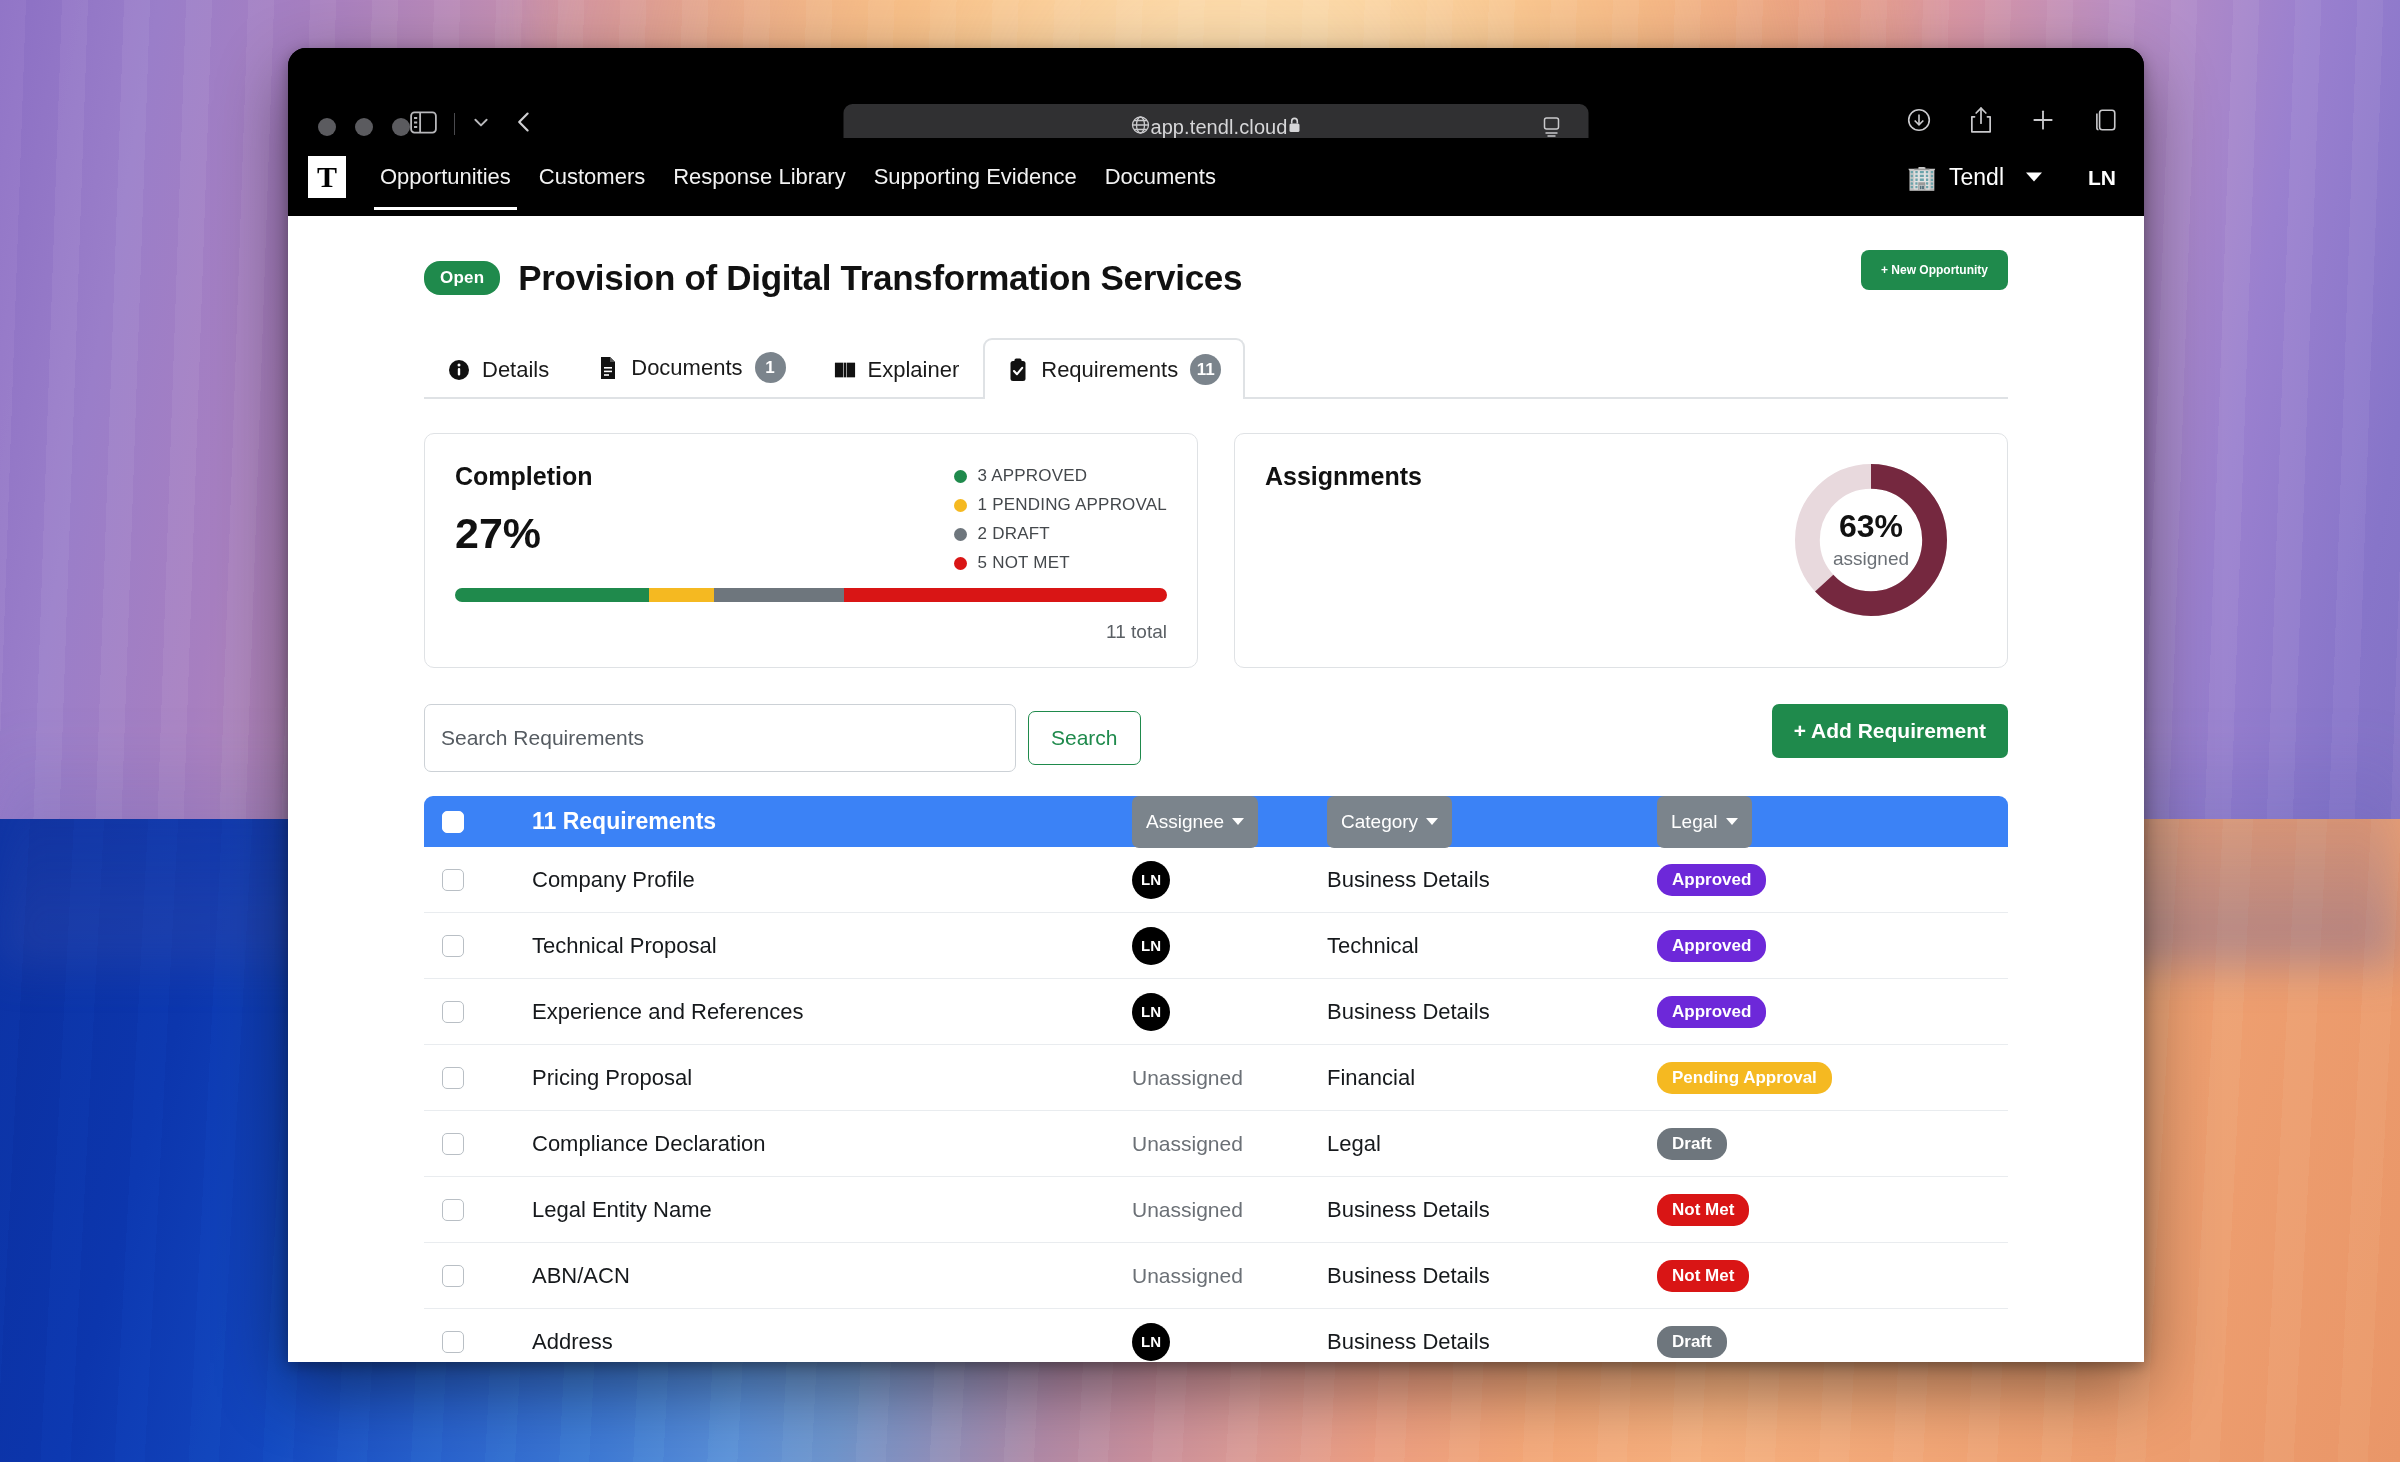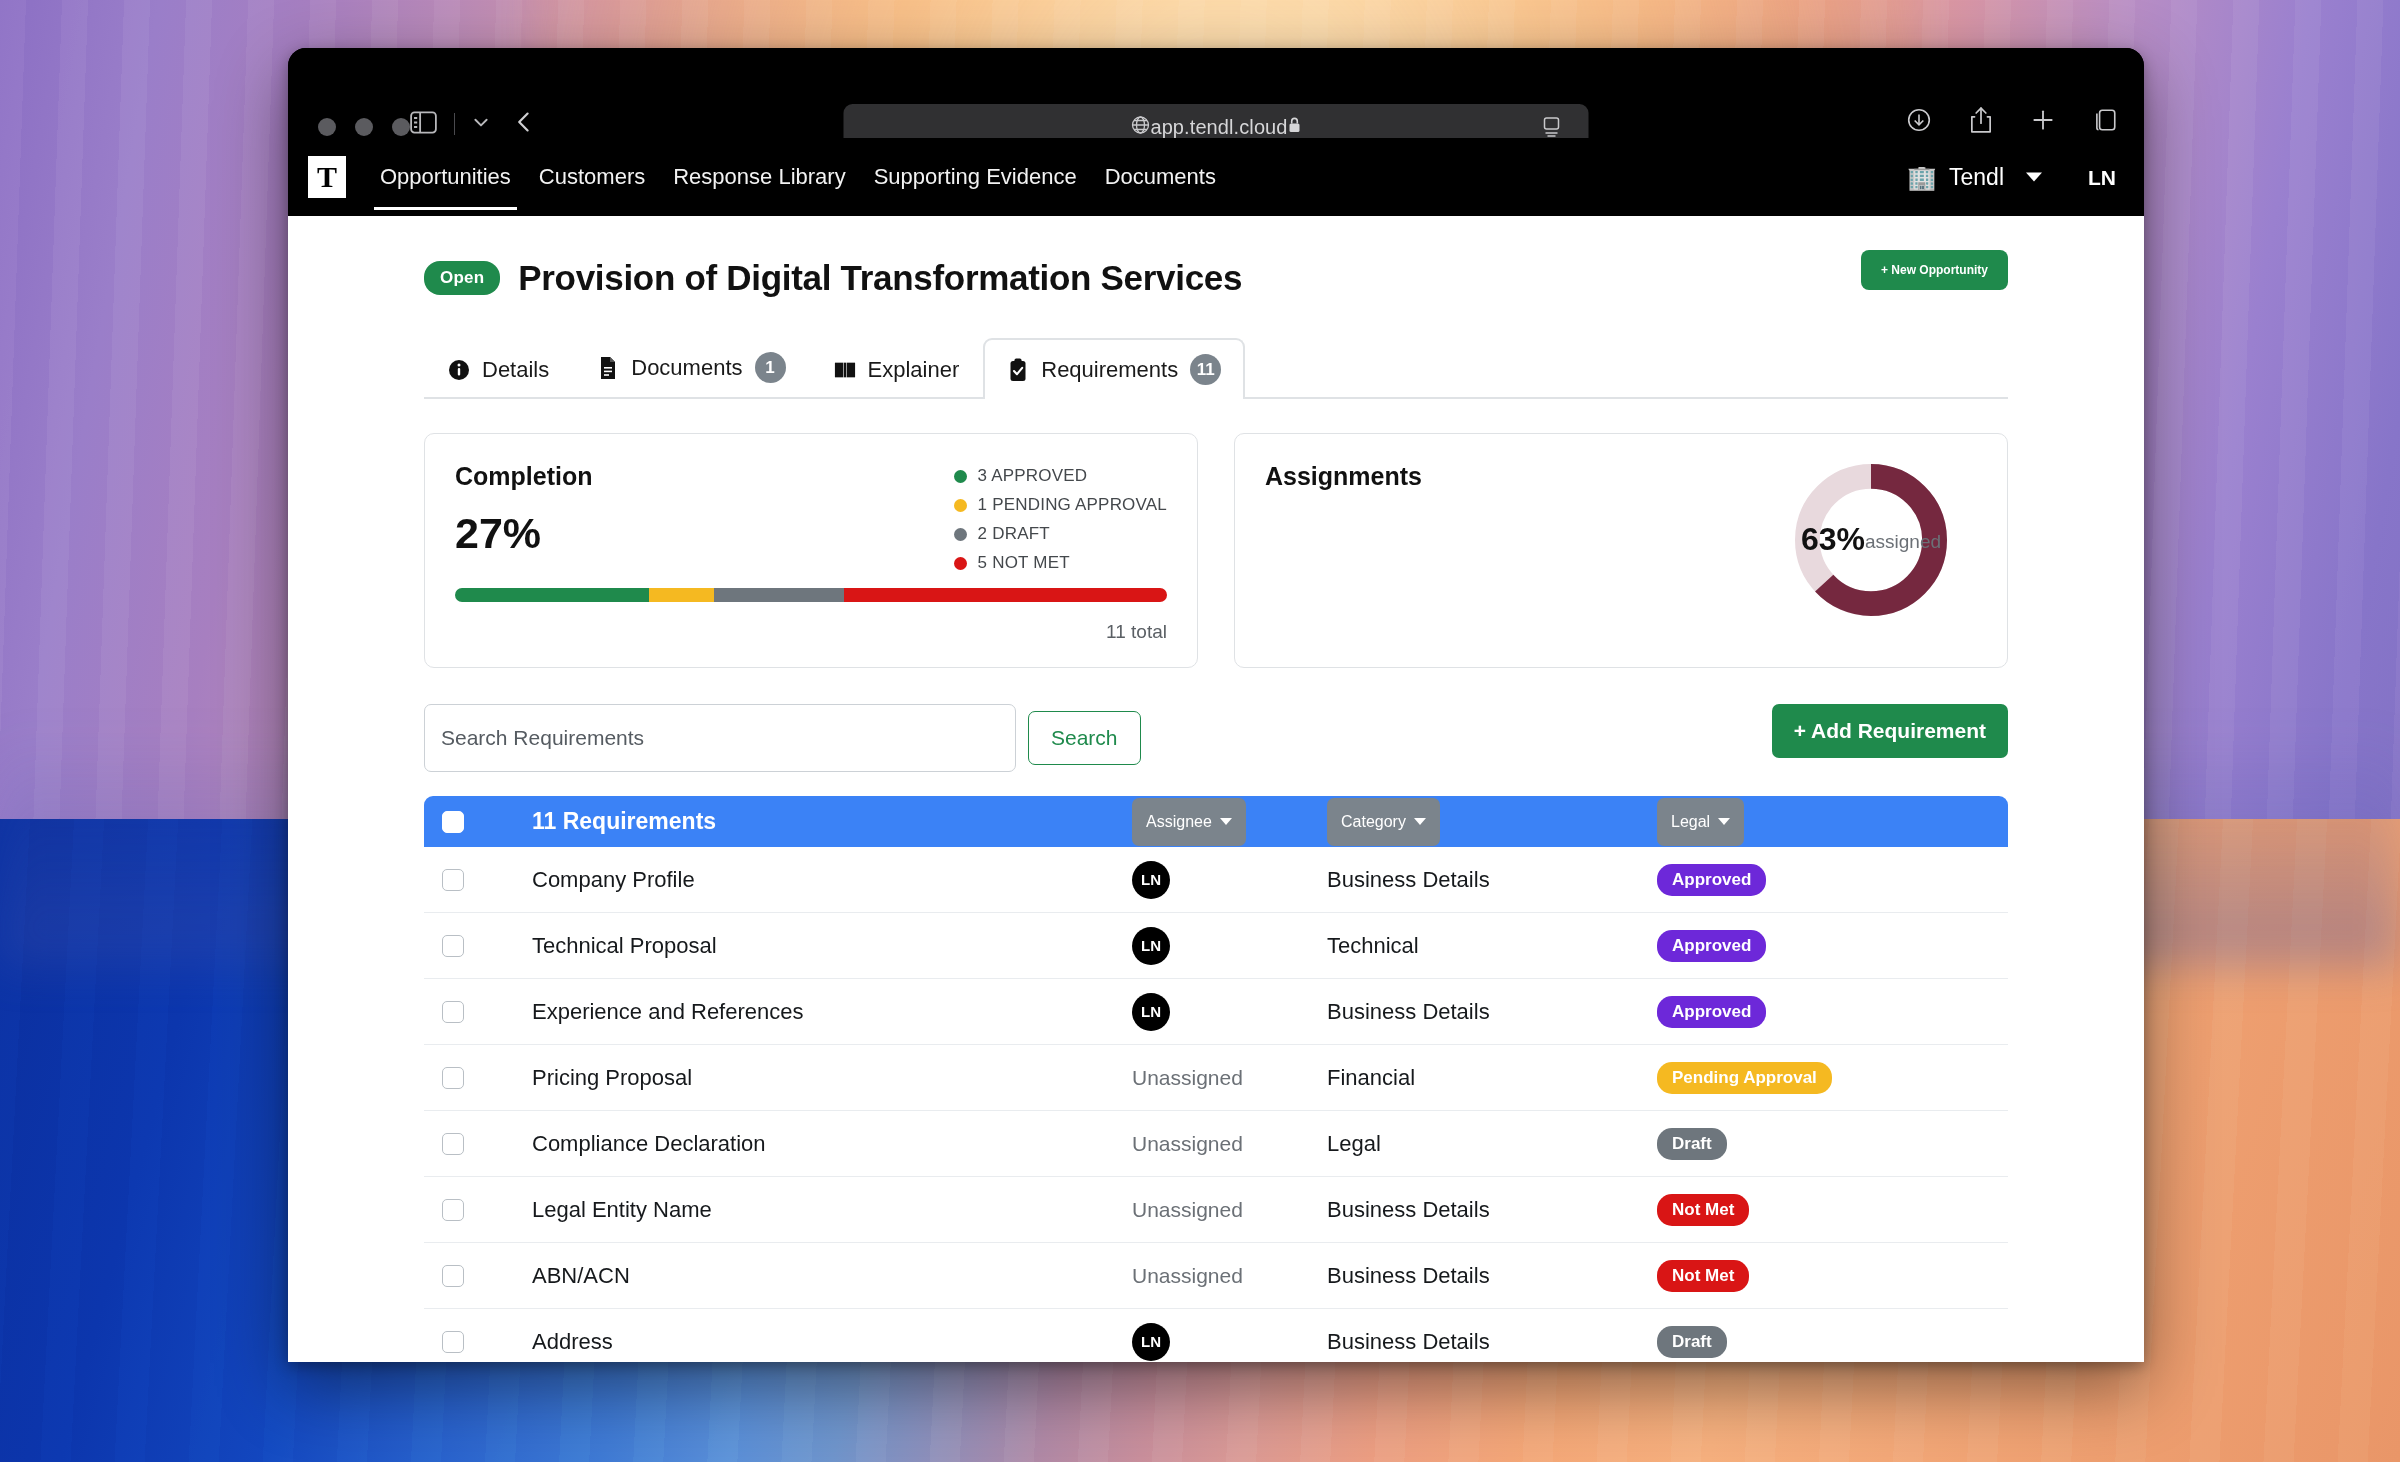--- a/index.html
+++ b/index.html
@@ -207,21 +207,21 @@
   }
   .prog-seg { height: 100%; }
   .total { text-align: right; font-size: 19px; color: #5a5f64; margin-top: 19px; }
 
   .donut-wrap {
     position: absolute; right: 52px; top: 22px;
     width: 168px; height: 168px;
   }
   .donut { width: 168px; height: 168px; transform: rotate(-90deg); }
   .donut-center {
-    position: absolute; inset: 0; display: flex; flex-direction: row;
+    position: absolute; inset: 0; display: flex; flex-direction: column;
     align-items: center; justify-content: center;
   }
   .donut-pct { font-size: 32px; font-weight: 700; color: #111; line-height: 1.05; }
   .donut-sub { font-size: 19px; color: #6b7076; margin-top: 4px; }
 
   
   .searchrow {
     display: flex; align-items: center; margin-top: 36px; position: relative;
   }
   .search-input {
@@ -255,21 +255,21 @@
   .col-cat   { width: 330px; }
   .col-status{ flex: 1; }
   .chk {
     width: 22px; height: 22px; border-radius: 5px; border: 1px solid #b9bfc5;
     background: #fff; display: inline-block; cursor: pointer;
   }
   .thead .chk { border-color: #fff; }
   .thead-title { font-size: 23px; font-weight: 700; }
   .filter-btn {
     background: #7b848c; color: #fff; border: none; border-radius: 7px;
-    font-size: 16px; padding: 15px 14px; cursor: pointer;
+    font-size: 19px; padding: 15px 14px; cursor: pointer;
     display: inline-flex; align-items: center; gap: 8px;
     font-family: "Liberation Sans", sans-serif;
   }
   .filter-caret {
     width: 0; height: 0; border-left: 6px solid transparent;
     border-right: 6px solid transparent; border-top: 7px solid #fff;
   }
   .trow {
     display: flex; align-items: center; height: 66px; padding-left: 18px;
     border-bottom: 1px solid #e9ecef; background: #fff;

